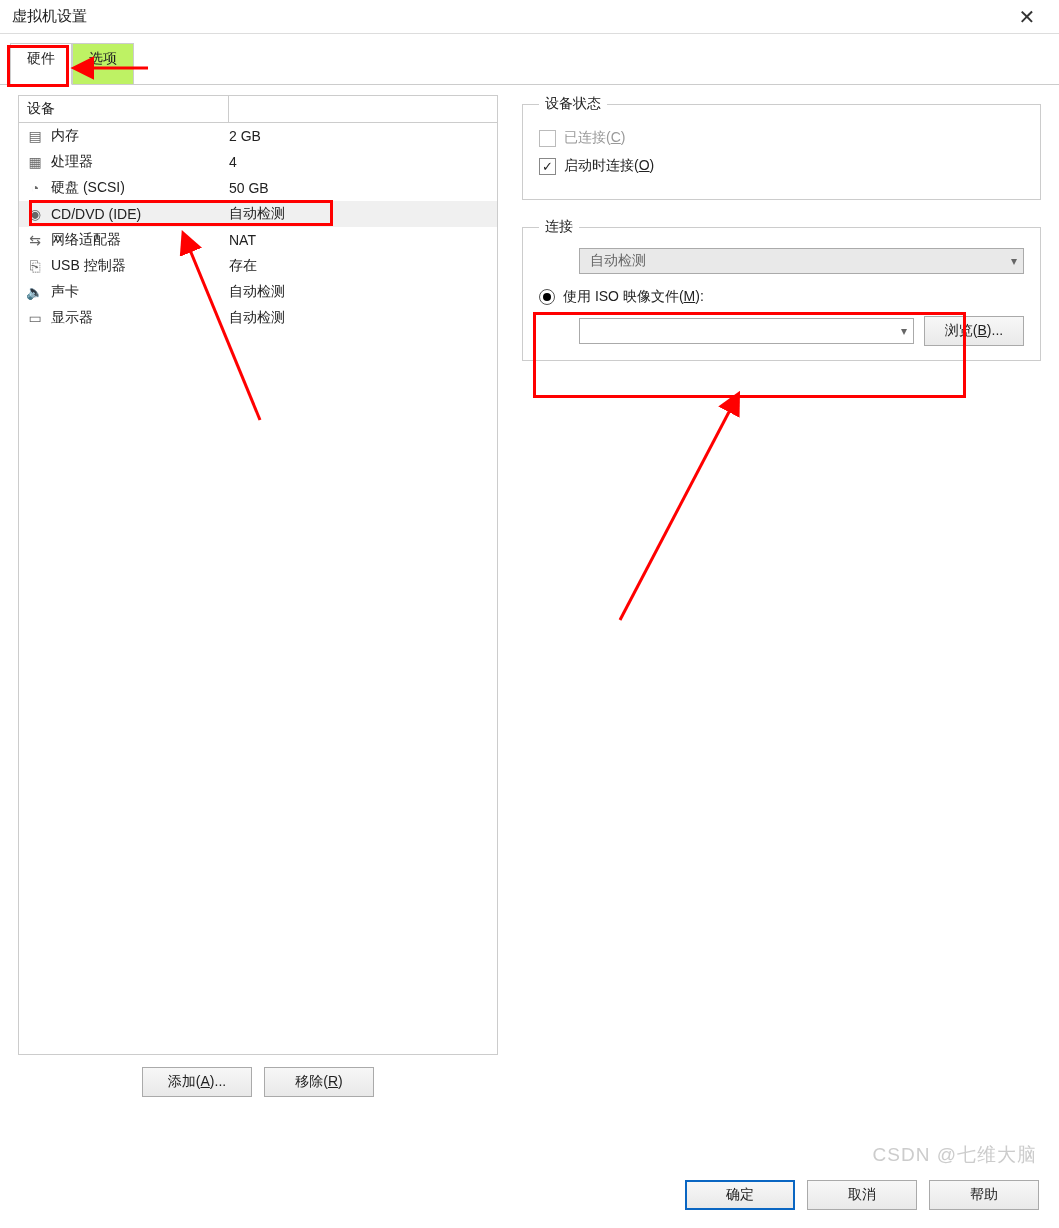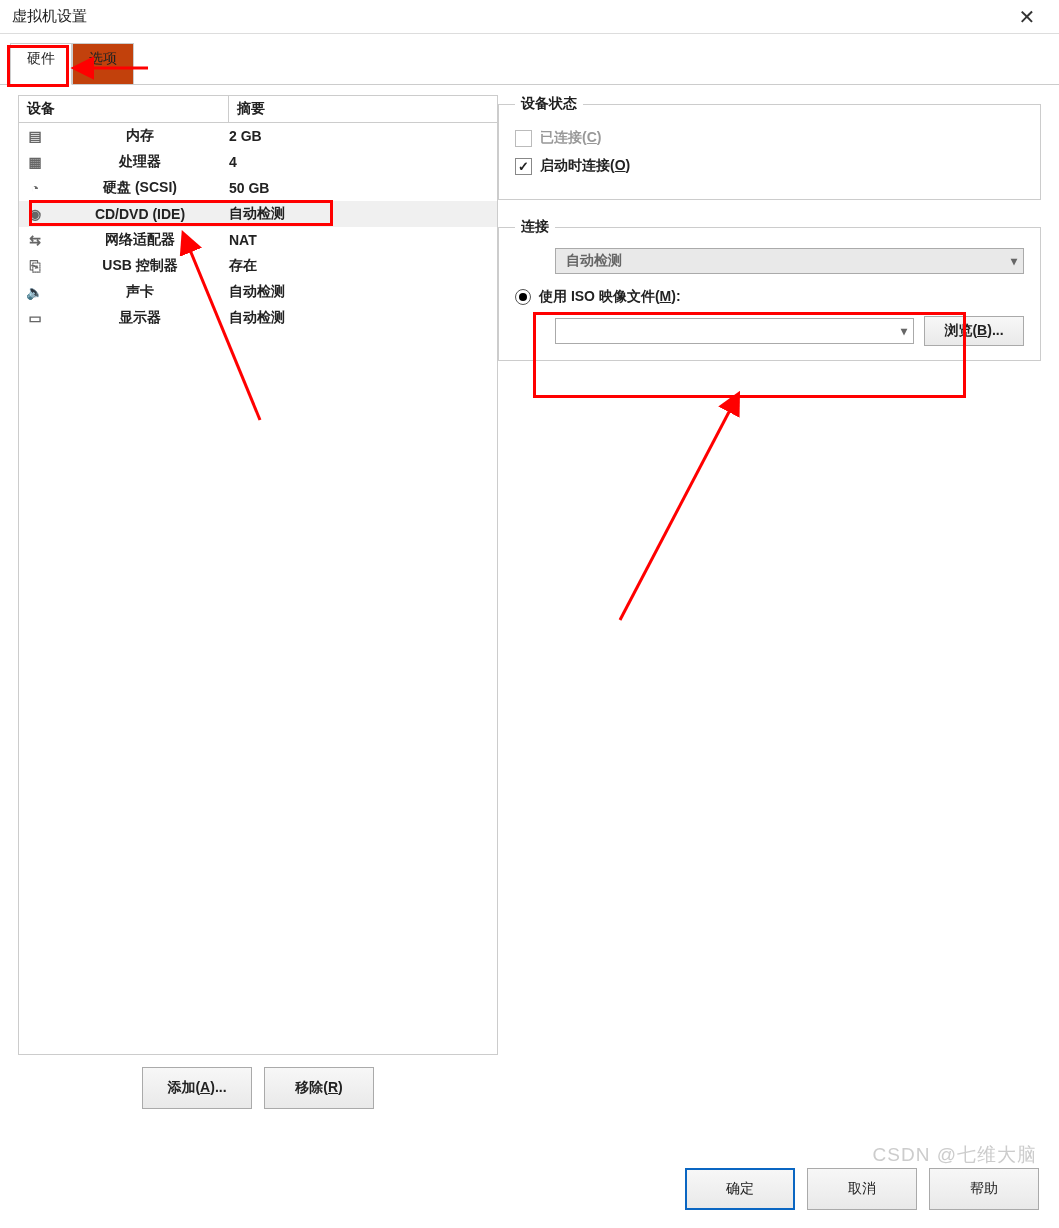--- a/index.html
+++ b/index.html
@@ -40,29 +40,29 @@
     border: 1px solid #ccc;
     background: #fff;
     position: relative;
     top: 1px;
     cursor: default;
   }
   .tab.active {
     border-bottom: 1px solid #fff;
     z-index: 2;
   }
-  .tab:not(.active) { background: #c2410c; border-bottom: 1px solid #ccc; }
+  .tab:not(.active) { background: #bef264; border-bottom: 1px solid #ccc; }
   .tabs-body {
     border-top: 1px solid #ccc;
     margin: 0;
   }
   .content {
     display: flex;
+    gap: 24px;
     padding: 10px 18px 0 18px;
-    font-weight: bold;
   }
   .left-col { width: 480px; }
   .right-col { flex: 1; padding-top: 0; }
 
   .device-table {
     border: 1px solid #ccc;
     height: 960px;
     position: relative;
     overflow: hidden;
   }
@@ -80,30 +80,30 @@
     height: 26px;
     padding-left: 6px;
   }
   .dev-row.selected { background: #f0f0f0; }
   .dev-row .icon {
     width: 20px; height: 20px;
     display: inline-flex; align-items: center; justify-content: center;
     color: #666; margin-right: 6px;
     font-size: 14px;
   }
-  .dev-row .name { width: 178px; text-align: center; }
+  .dev-row .name { width: 178px; }
   .dev-row .summary { flex: 1; }
 
   .left-buttons {
     display: flex; gap: 12px; justify-content: center;
     margin-top: 12px;
   }
   .btn {
     min-width: 110px;
-    height: 42px;
+    height: 30px;
     border: 1px solid #aaa;
     background: linear-gradient(#f7f7f7,#e9e9e9);
     display: inline-flex; align-items: center; justify-content: center;
     padding: 0 14px;
     cursor: default;
     font-size: 14px;
   }
 
   fieldset.group {
     border: 1px solid #ccc;
@@ -195,21 +195,20 @@
   <div class="tab active"><span>硬件</span></div>
   <div class="tab"><span>选项</span></div>
 </div>
 <div class="tabs-body"></div>
 
 <div class="content">
   <div class="left-col">
     <div class="device-table">
       <div class="dev-header">
         <div class="col1">设备</div>
-        <div class="col2">摘要</div>
       </div>
       <div id="dev-rows">
           <div class="dev-row">
             <span class="icon">▤</span>
             <span class="name">内存</span>
             <span class="summary">2 GB</span>
           </div>
           <div class="dev-row">
             <span class="icon">▦</span>
             <span class="name">处理器</span>

